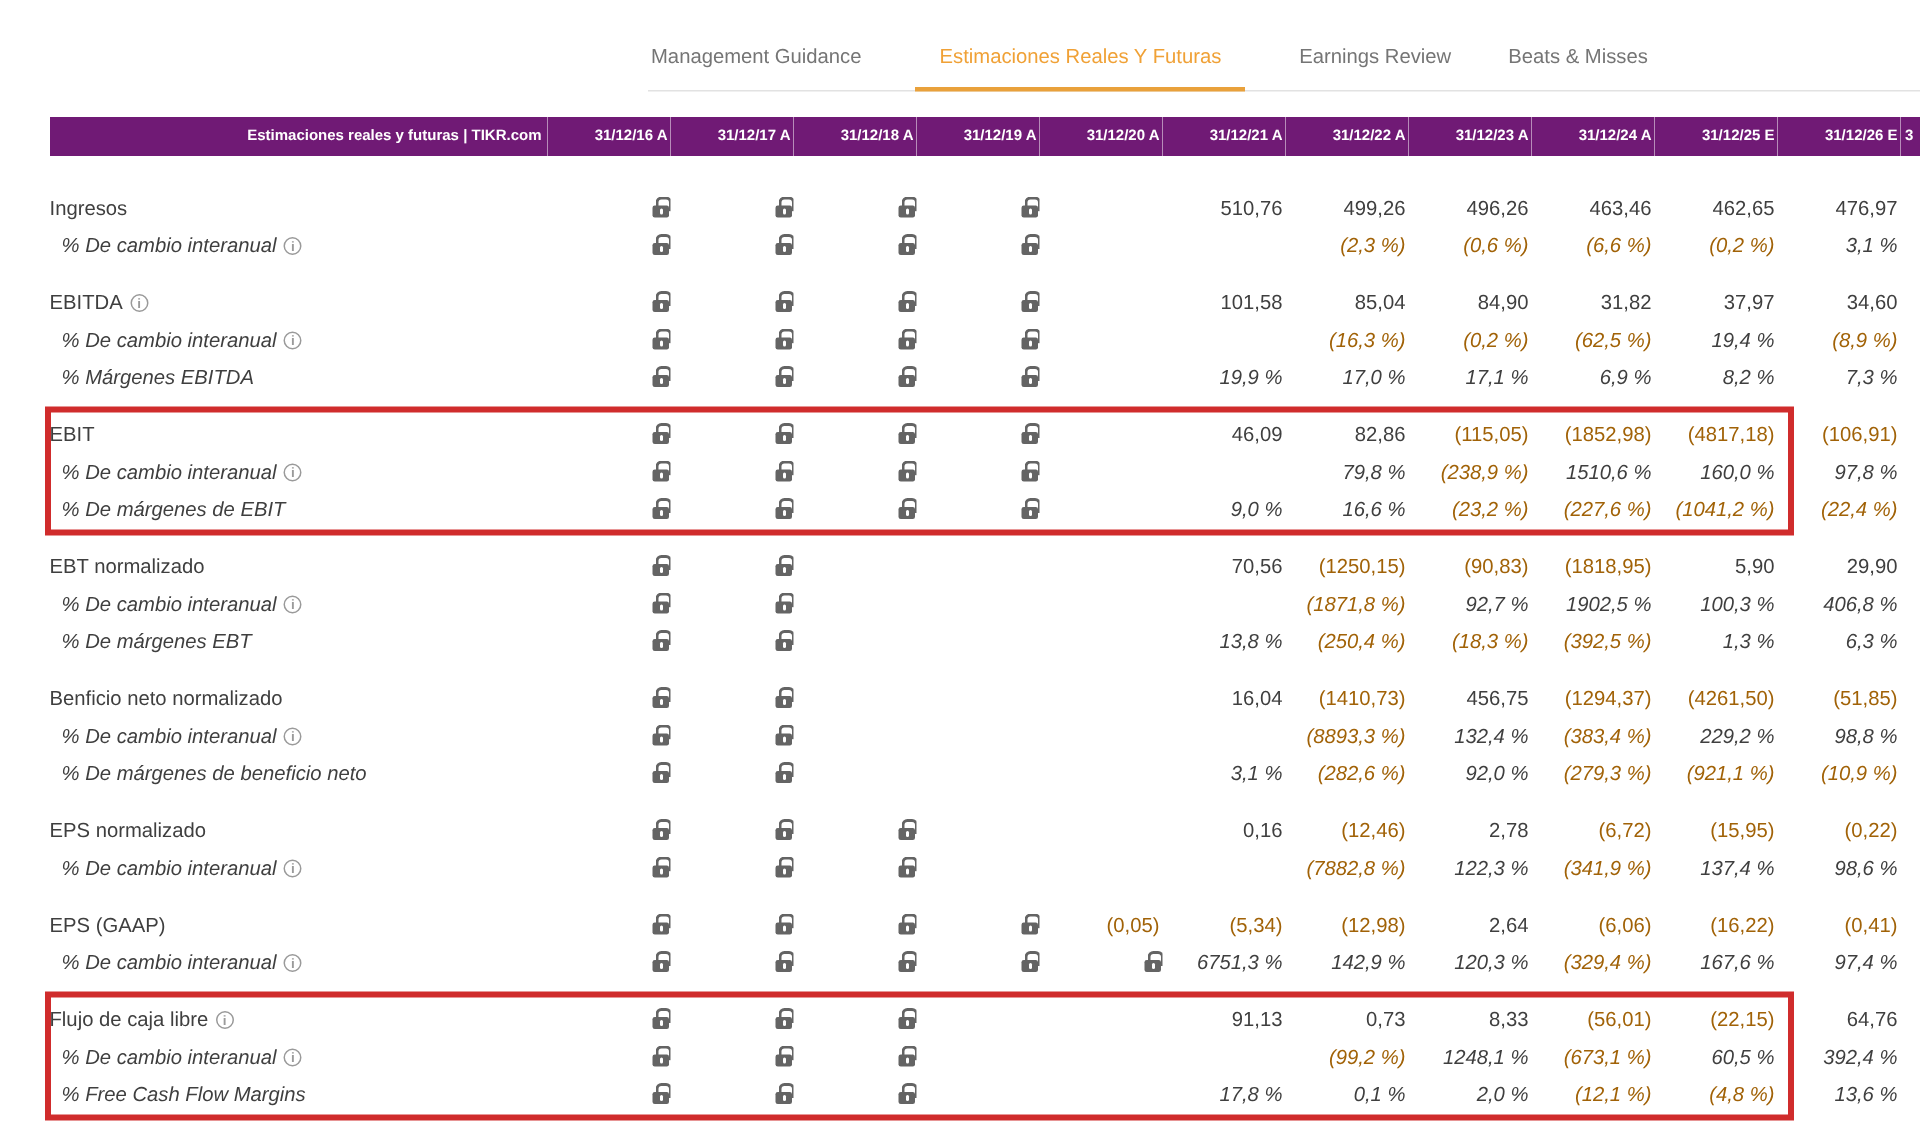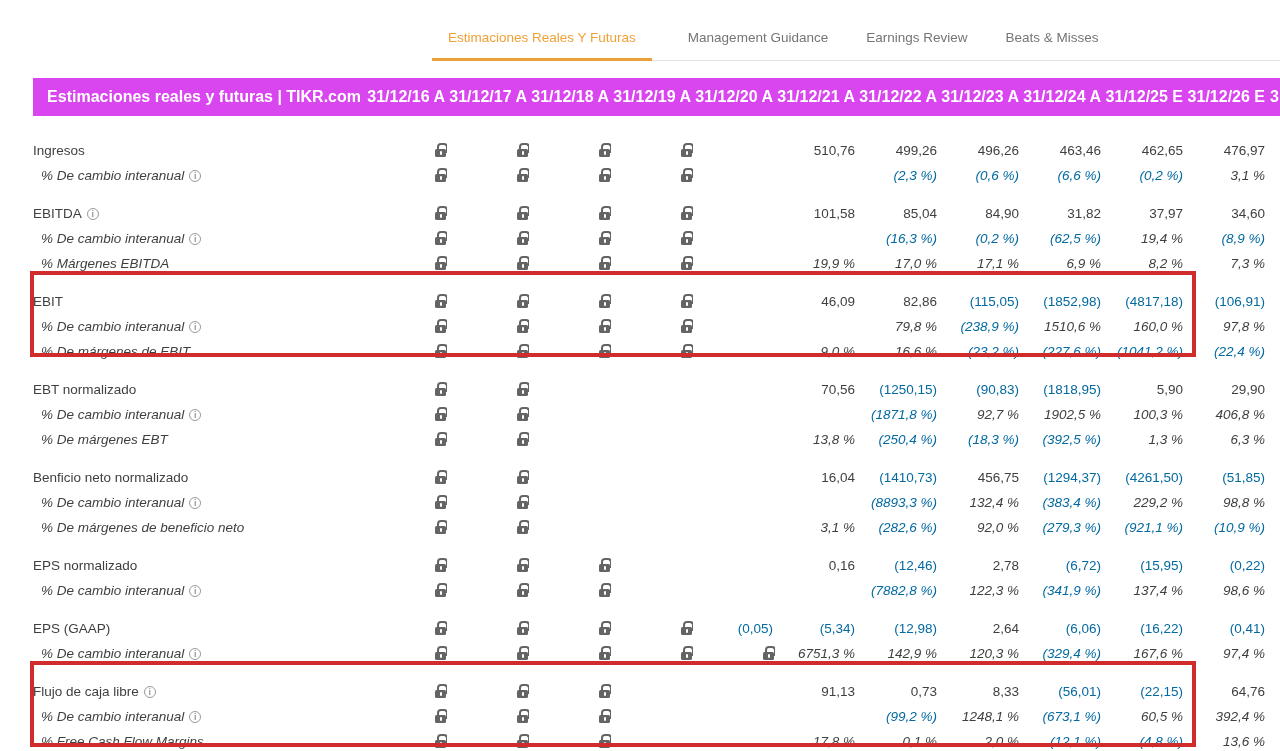--- a/index.html
+++ b/index.html
@@ -11,27 +11,27 @@
           gap:34px; border-bottom:1px solid #e2e2e2; }
   .tab { font-size:13.5px; color:#757575; padding:3px 2px 13px 2px; cursor:pointer;
          border-bottom:3px solid transparent; margin-bottom:-1px; white-space:nowrap; }
   .tab.active { color:#f0a136; border-bottom-color:#e9a13b; padding-left:16px; padding-right:16px; }
 
   
   .table-wrap { position:absolute; top:78px; left:33px; width:1247px; overflow:hidden; }
   table { border-collapse:collapse; table-layout:fixed; width:1316px; }
   th, td { padding:0 2px 0 0; font-size:13.5px; color:#3f3f3f; white-space:nowrap;
            overflow:hidden; text-align:right; height:25px; line-height:25px; }
-  thead th { background:#d946ef; color:#fff; font-weight:bold; font-size:16px; height:38px; line-height:26px; }
+  thead th { background:#701a75; color:#fff; font-weight:bold; font-size:10px; height:26px; line-height:26px; }
   thead th.label-head { text-align:right; padding-right:4px; }
   thead th.col-partial { text-align:left; padding-left:3px; }
   td.label-cell { text-align:left; padding-left:0; }
   tr.sub td { font-style:italic; }
   tr.sub td.label-cell { padding-left:8px; }
-  td.red { color:#0369a1; }
+  td.red { color:#a16207; }
   tr.spacer td { height:13px; line-height:13px; }
   tr.spacer.big td { height:22px; line-height:22px; }
 
   
   .lock { position:relative; display:inline-block; width:13px; height:14px; vertical-align:-2px; }
   .lock::before { content:""; position:absolute; top:0; left:3px; width:7px; height:8px;
                   border:2px solid #646464; border-bottom:none; border-radius:4px 4px 0 0; }
   .lock::after { content:""; position:absolute; bottom:0; left:1px; width:11px; height:8px;
                  background:#646464; border-radius:1.5px; }
   .lock i { position:absolute; bottom:2px; left:5.5px; width:2px; height:4px;
@@ -45,22 +45,22 @@
   
   .hl-box { position:absolute; border:4px solid #d02c2c; left:30px; width:1166px;
             height:86px; pointer-events:none; z-index:5; }
   #hl-ebit { top:271px; }
   #hl-fcf  { top:661px; }
 </style>
 </head>
 <body>
 
 <div class="tabs">
+  <div class="tab">Management Guidance</div>
   <div class="tab active">Estimaciones Reales Y Futuras</div>
-  <div class="tab">Management Guidance</div>
   <div class="tab">Earnings Review</div>
   <div class="tab">Beats &amp; Misses</div>
 </div>
 
 <div class="table-wrap">
   <table id="tbl">
       <colgroup>
         <col style="width: 332px;">
         <col style="width: 82px;">
         <col style="width: 82px;">

